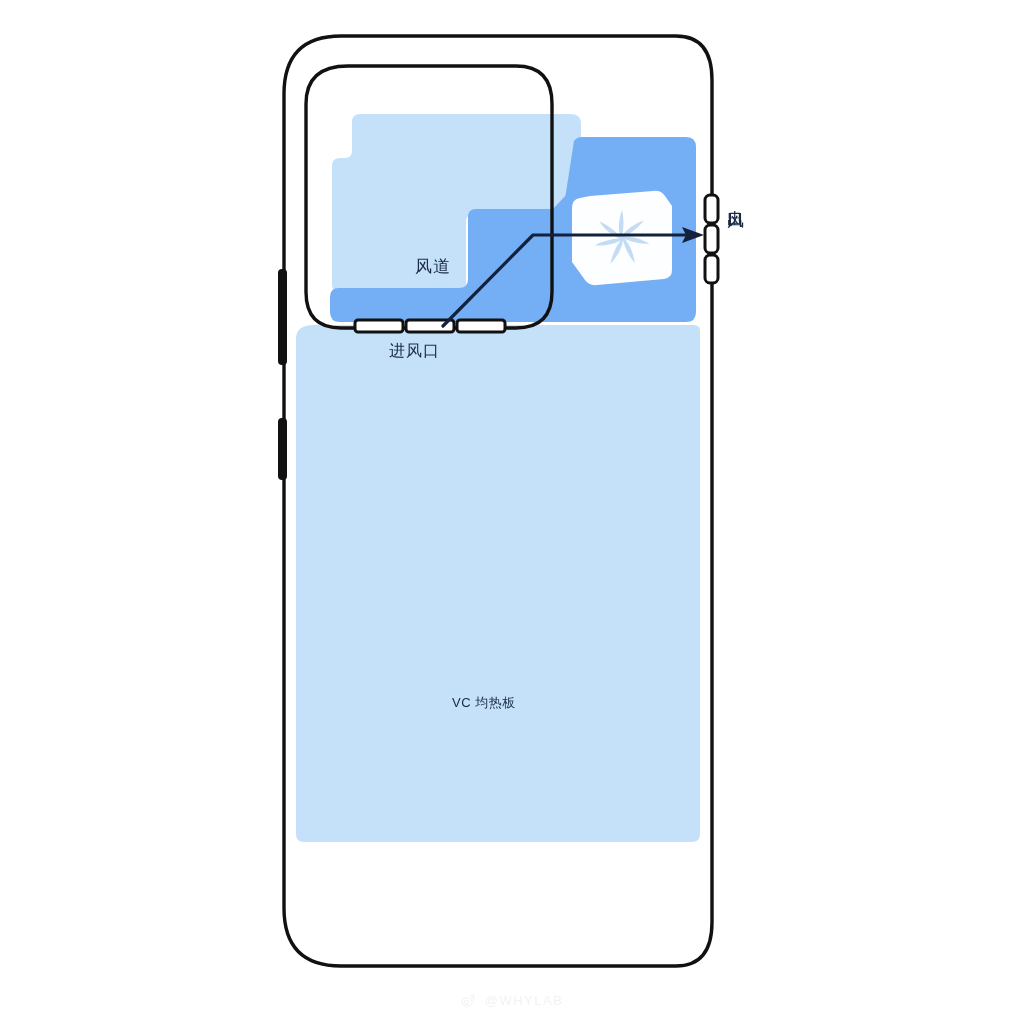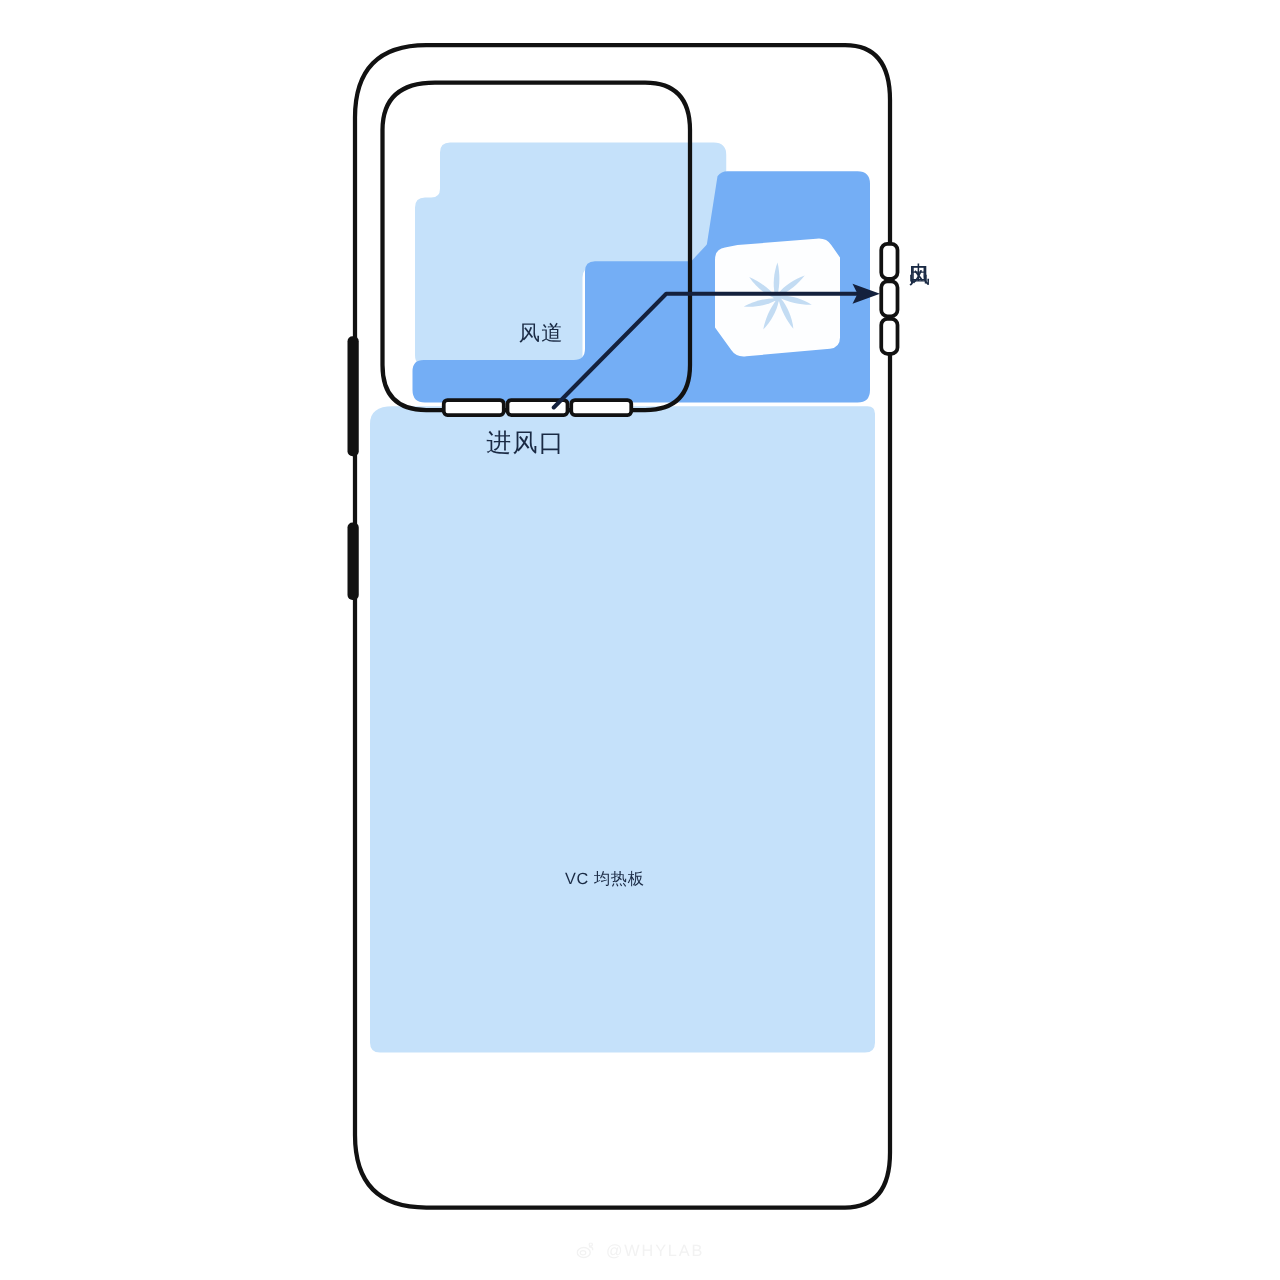--- a/index.html
+++ b/index.html
@@ -40,21 +40,21 @@
   #label-duct {
     left: 415px;
     top: 255px;
     font-size: 17px;
     letter-spacing: 1px;
     text-align: center;
   }
   #label-inlet {
     left: 389px;
     top: 341px;
-    font-size: 20px;
+    font-size: 16px;
     letter-spacing: 1px;
   }
   #label-vc {
     left: 452px;
     top: 694px;
     font-size: 13px;
     letter-spacing: 0.5px;
   }
   #label-outlet {
     left: 724px;

